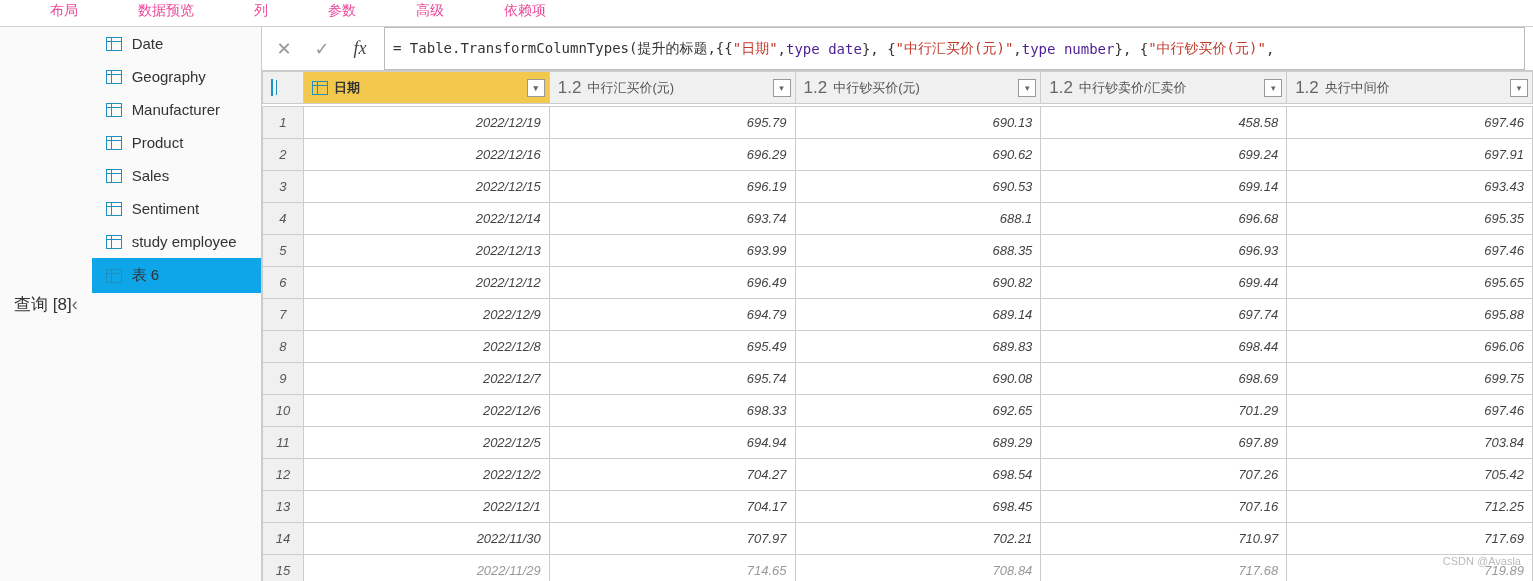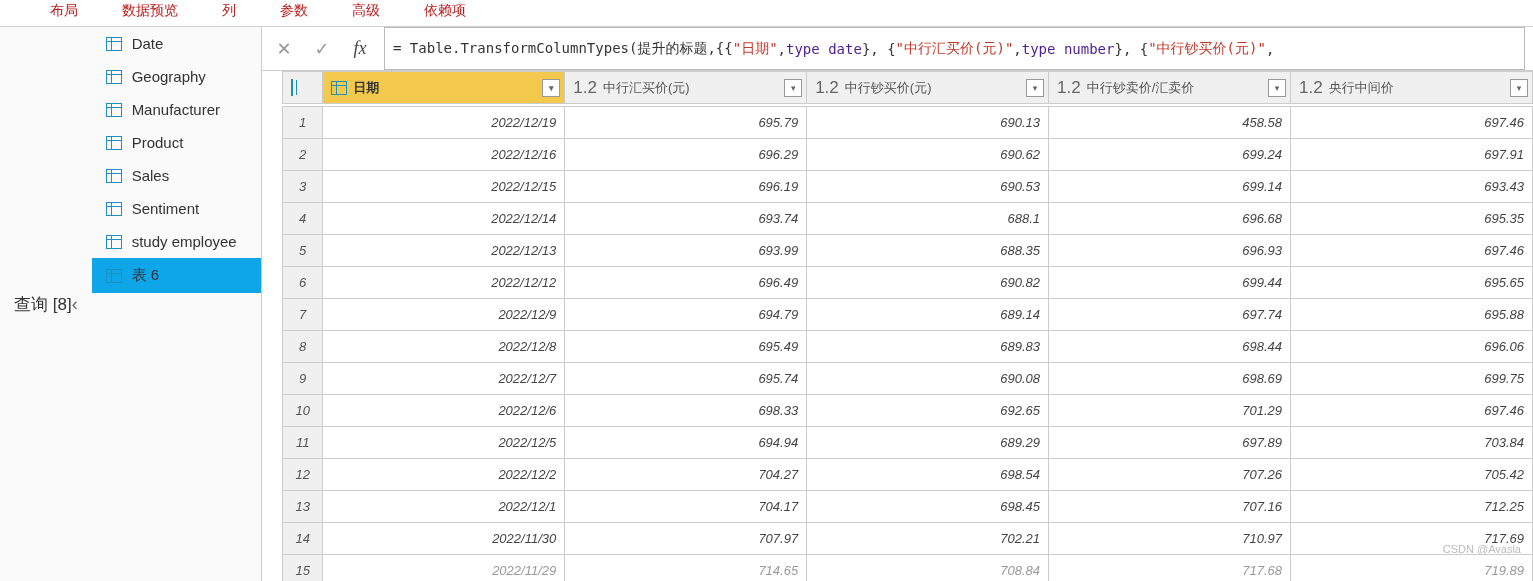--- a/index.html
+++ b/index.html
@@ -1,52 +1,52 @@
 <!DOCTYPE html>
 <html><head>
 <meta charset="utf-8">
 <style>
 * { box-sizing: border-box; margin: 0; padding: 0; }
 body { font-family: "Segoe UI", Arial, sans-serif; font-size: 13px; background: #fff; color: #333; overflow: hidden; }
 .app { display: flex; flex-direction: column; width: 1533px; height: 581px; }
-.ribbon { display: flex; gap: 44px; padding: 0 50px 4px 50px; border-bottom: 1px solid #d0d0d0; color: #b91c1c; font-size: 14px; }
+.ribbon { display: flex; gap: 60px; padding: 0 50px 4px 50px; border-bottom: 1px solid #d0d0d0; color: #ec4899; font-size: 14px; }
 .ribbon span { padding: 2px 0; }
 .main { flex: 1; display: flex; overflow: hidden; }
 .sidebar { width: 262px; border-right: 1px solid #ccc; display: flex; background: #fafafa; }
 .sidebar-header { display: flex; justify-content: space-between; align-items: center; padding: 10px 14px; font-size: 17px; color: #333; }
 .collapse { font-size: 18px; color: #666; cursor: pointer; }
 .query-list { flex: 1; overflow-y: auto; }
 .query-item { display: flex; align-items: center; gap: 10px; padding: 8px 14px; font-size: 15px; color: #333; cursor: pointer; }
 .query-item.selected { background: #0ea5e9; }
 .table-icon { width: 16px; height: 14px; border: 1px solid #1e90c0; position: relative; flex-shrink: 0; }
 .table-icon::before { content: ""; position: absolute; top: 3px; left: 0; right: 0; height: 1px; background: #1e90c0; }
 .table-icon::after { content: ""; position: absolute; top: 0; bottom: 0; left: 4px; width: 1px; background: #1e90c0; }
 .content { flex: 1; display: flex; flex-direction: column; overflow: hidden; }
 .formula-row { display: flex; align-items: center; height: 44px; border-bottom: 1px solid #ccc; padding: 0 8px; gap: 10px; }
 .fbtn { width: 28px; height: 28px; display: flex; align-items: center; justify-content: center; color: #999; font-size: 18px; cursor: pointer; }
 .fx { font-style: italic; font-family: "Times New Roman", serif; font-size: 18px; color: #444; }
 .formula-box { flex: 1; height: 43px; border: 1px solid #bbb; padding: 4px 8px; font-family: Consolas, monospace; font-size: 14px; display: flex; align-items: center; overflow: hidden; white-space: nowrap; }
 .fstr { color: #c0392b; }
 .fkey { color: #4c1d95; }
-.grid-wrap { flex: 1; overflow: auto; margin-left: 20px; }
+.grid-wrap { flex: 1; overflow: auto; }
 table.grid { border-collapse: collapse; width: 100%; table-layout: fixed; }
 .grid th, .grid td { border: 1px solid #ccc; height: 32px; padding: 0 8px; }
 .grid th { background: #f0f0f0; text-align: left; font-weight: normal; position: relative; color: #555; }
 .grid th .hcell { display: flex; align-items: center; gap: 6px; }
 .grid th .filter { position: absolute; right: 4px; top: 50%; transform: translateY(-50%); width: 18px; height: 18px; border: 1px solid #999; display: flex; align-items: center; justify-content: center; font-size: 9px; color: #666; cursor: pointer; background: #fff; }
 th.col-date { background: #f2c94c; color: #333; font-weight: bold; }
 .type-badge { font-size: 17px; color: #666; }
 .accent-bar { height: 3px; background: #1abc9c; }
 .accent-bar td { padding: 0; height: 3px; border: none; }
 .grid td { text-align: right; font-style: italic; color: #444; background: #fff; }
 .grid td.rownum { text-align: center; font-style: italic; background: #f0f0f0; color: #555; width: 40px; }
 .col-corner { width: 40px; background: #f0f0f0; }
 .col0 { width: 240px; }
 .col1, .col2, .col3, .col4 { width: 240px; }
-.watermark { position: absolute; right: 12px; bottom: 26px; font-size: 11px; color: #bbb; font-style: normal; }
+.watermark { position: absolute; right: 12px; bottom: 14px; font-size: 11px; color: #bbb; font-style: normal; }
 tr.cutoff td { color: #999; border-bottom: none; }
 </style>
 </head>
 <body>
 <div class="app">
   <div class="ribbon">
     <span>布局</span>
     <span>数据预览</span>
     <span>列</span>
     <span>参数</span>

